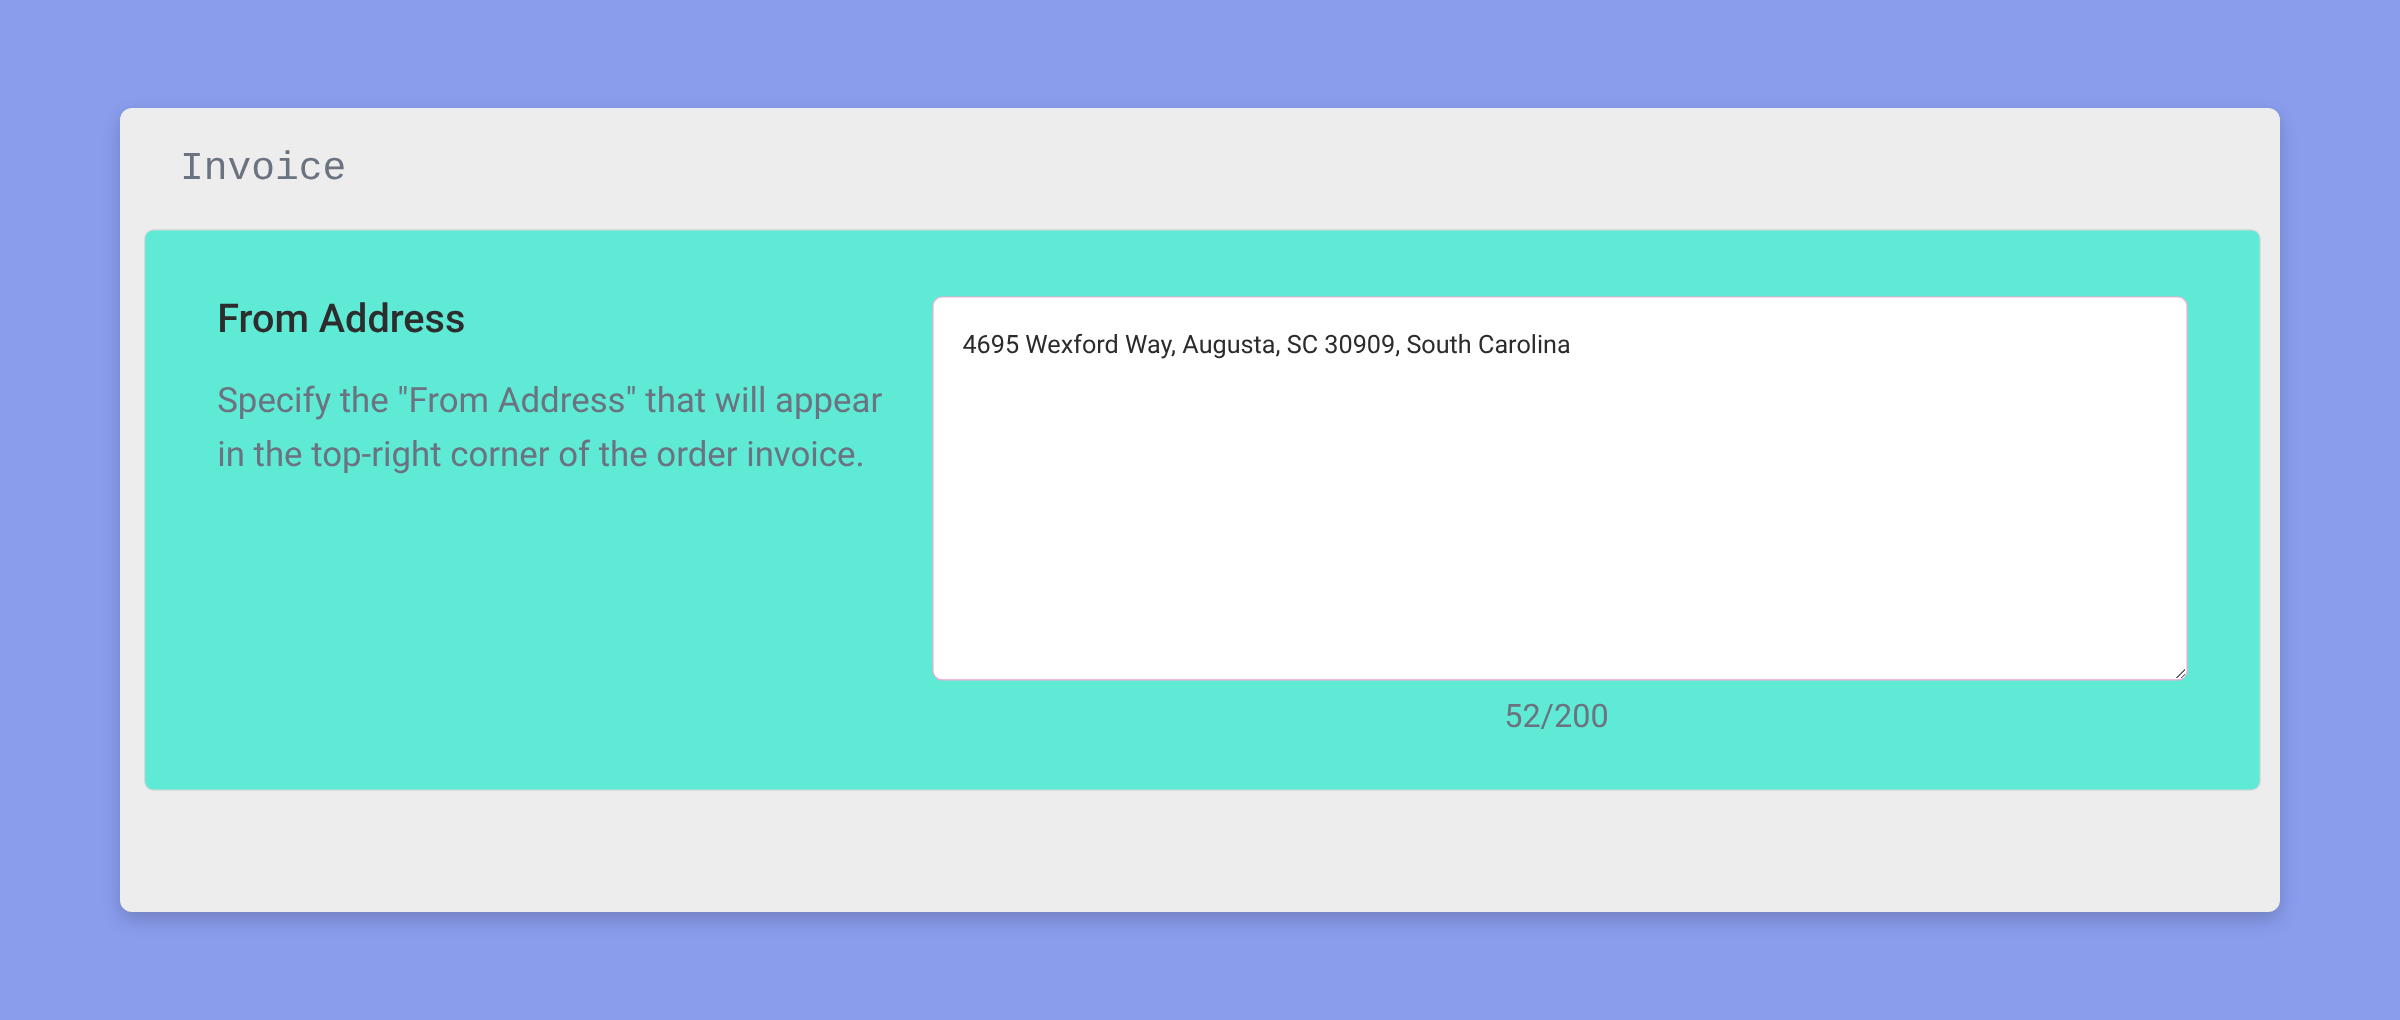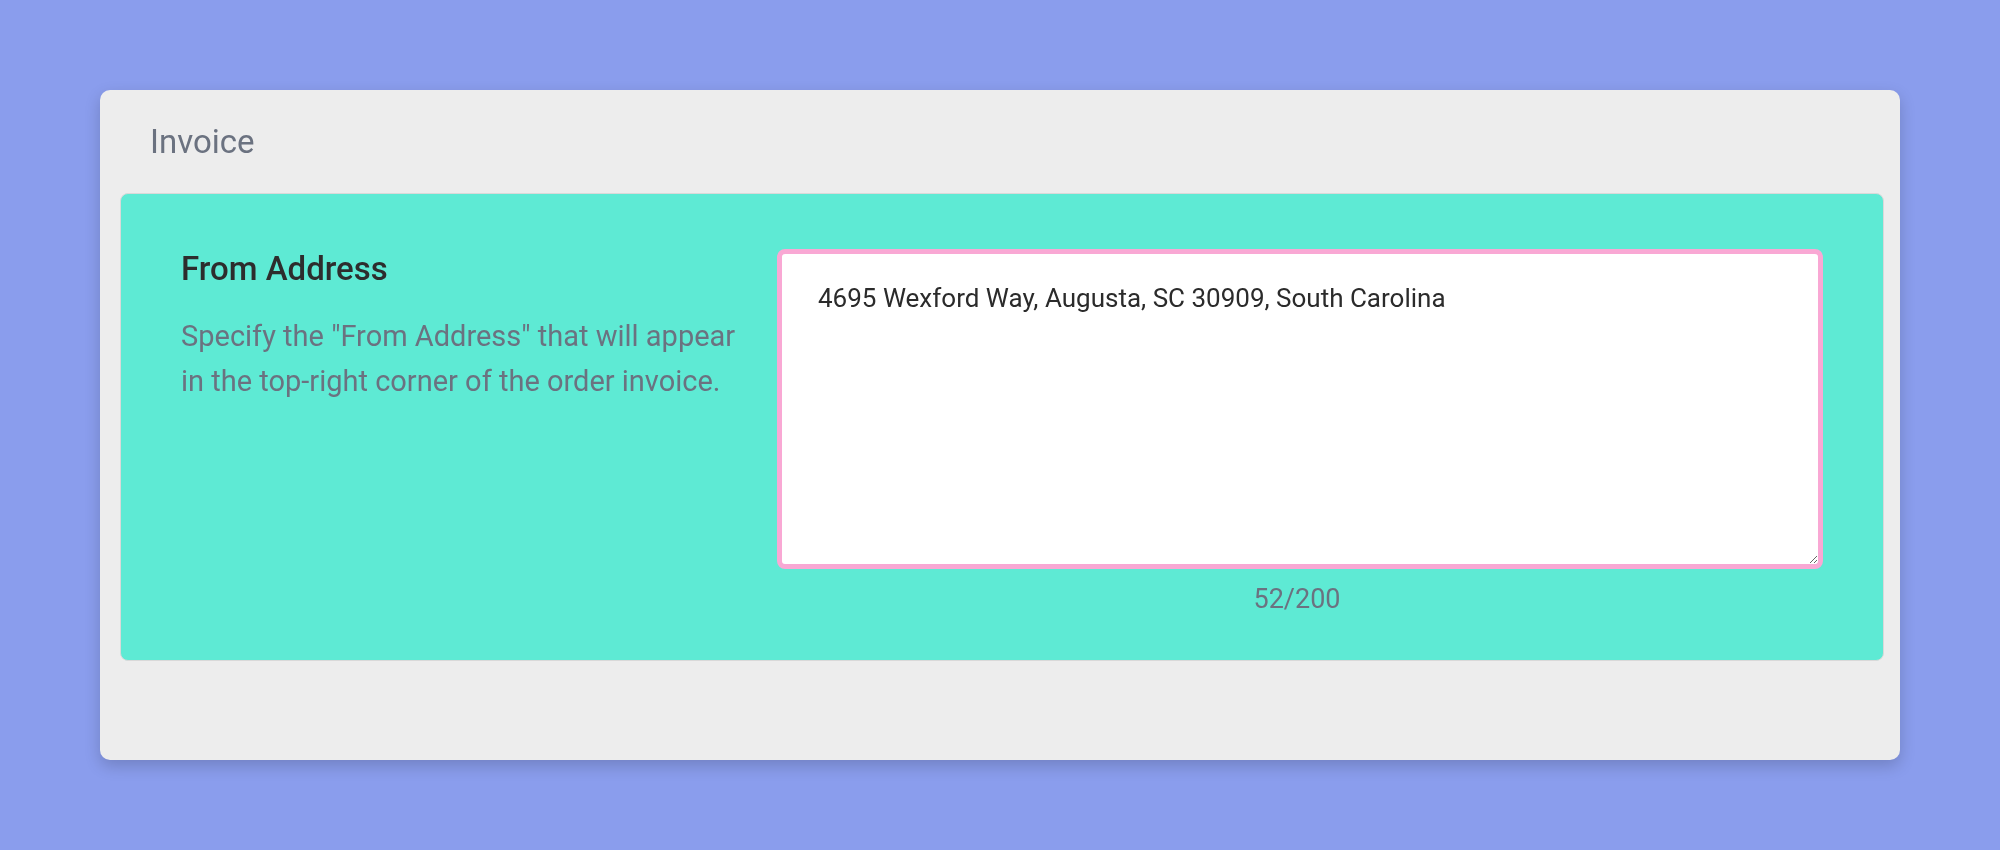--- a/index.html
+++ b/index.html
@@ -21,20 +21,21 @@
       padding: 0;
       height: 100%;
     }
     .card-header {
       padding: 32px 50px 32px 50px;
     }
     .card-title {
       font-size: 33px;
       font-weight: 400;
       color: #6b7280;
+      font-family: Liberation Mono, monospace;
     }
     .card-body {
       margin: 0 16px 16px 20px;
       background-color: #5eead4;
       border: 1px solid #d9d9d9;
       border-radius: 8px;
       padding: 55px 60px 45px 60px;
       display: flex;
       gap: 36px;
     }
@@ -54,25 +55,25 @@
       line-height: 1.55;
     }
     .right-col {
       flex: 1;
       display: flex;
       flex-direction: column;
     }
     .address-textarea {
       width: 100%;
       height: 320px;
-      border: 5px solid #f9a8d4;
+      border: 1px solid #f9a8d4;
       border-radius: 8px;
-      padding: 25px 36px;
+      padding: 25px 24px;
       font-family: inherit;
-      font-size: 26px;
+      font-size: 21px;
       color: #2b2b2b;
       line-height: 1.5;
       resize: both;
       outline: none;
     }
     .char-counter {
       text-align: center;
       font-size: 27px;
       color: #6b7280;
       margin-top: 14px;

